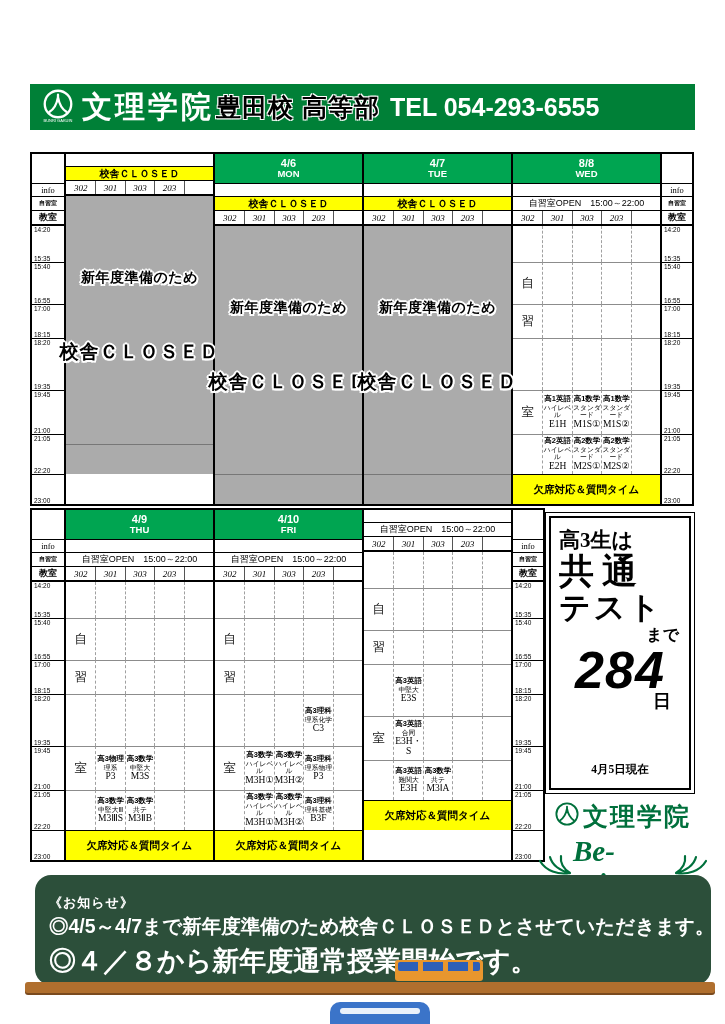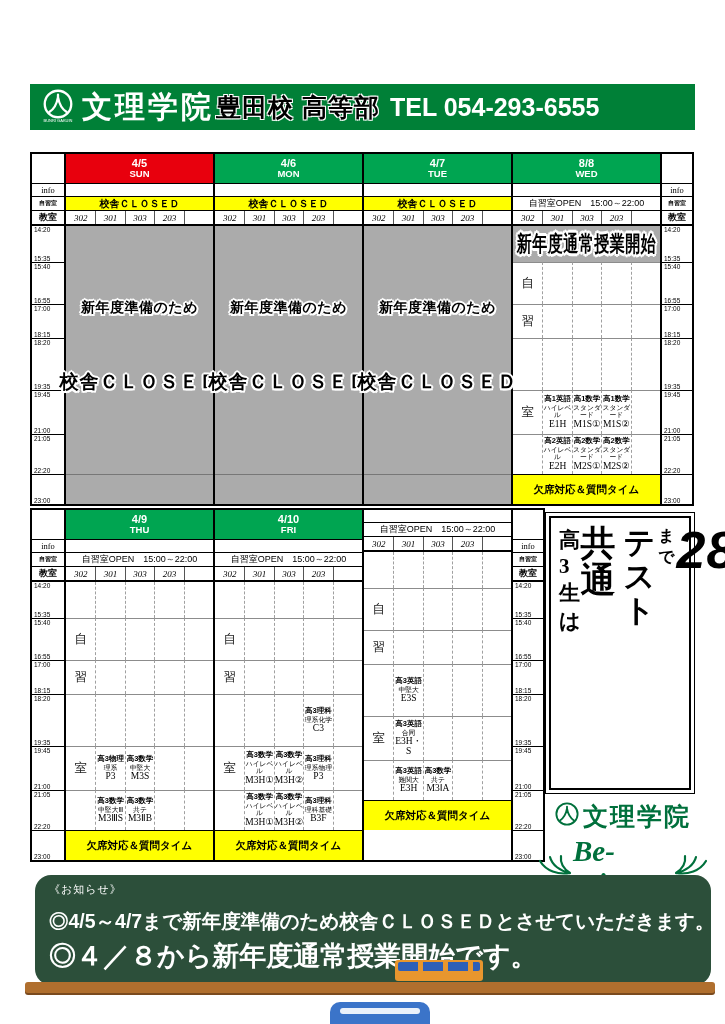--- a/index.html
+++ b/index.html
@@ -79,21 +79,21 @@
     text-shadow:-1.5px -1.5px 0 #fff,1.5px -1.5px 0 #fff,-1.5px 1.5px 0 #fff,1.5px 1.5px 0 #fff,
                 -2px 0 0 #fff,2px 0 0 #fff,0 -2px 0 #fff,0 2px 0 #fff; }
   .otl.t1 { font-size:14px; letter-spacing:0.5px; }
   .otl.t2 { font-size:19px; letter-spacing:1px; }
   .otl.t3 { font-size:15px; transform:scaleY(1.45); letter-spacing:0.5px; }
 
   
   .countdown { position:absolute; left:545px; top:512px; width:150px; height:282px;
     border:1px solid #000; padding:3px; background:#fff; }
   .cd-inner { width:100%; height:100%; border:2px solid #000; padding:8px 8px 11px 8px;
-    font-family:"Liberation Serif",serif; display:flex; flex-direction:row; }
+    font-family:"Liberation Serif",serif; display:flex; flex-direction:column; }
   .cd-l1 { font-size:21px; font-weight:bold; }
   .cd-l2 { font-size:35px; font-weight:bold; letter-spacing:8px; line-height:1.05; }
   .cd-l3 { font-size:31px; font-weight:bold; letter-spacing:3px; line-height:1.1; }
   .cd-l4 { font-size:16px; font-weight:bold; text-align:right; padding-right:2px; }
   .cd-l5 { font-size:22px; font-weight:bold; margin-top:2px; }
   .cd-days { font-family:"Liberation Sans",sans-serif; font-style:italic; font-weight:bold;
     font-size:52px; text-align:center; line-height:0.95; letter-spacing:1px; }
   .cd-unit { font-size:18px; font-weight:bold; text-align:right; padding-right:10px; margin-top:-6px; }
   .cd-asof { font-size:11.5px; font-weight:bold; text-align:center; margin-top:auto; }
 
@@ -102,22 +102,22 @@
     align-items:center; gap:2px; color:#00703c; }
   .logo-line { display:flex; align-items:center; gap:4px; font-weight:bold; font-size:25px;
     letter-spacing:2px; white-space:nowrap; }
   .bewing { display:flex; align-items:center; gap:1px; }
   .bewing .bw-text { font-family:"Liberation Serif",serif; font-style:italic; font-weight:bold;
     font-size:29px; letter-spacing:0px; }
 
   
   .board { position:absolute; left:35px; top:875px; width:676px; height:110px; background:#2c4f3a;
     border-radius:16px; color:#fff; padding:7px 14px 0 14px; }
-  .bd-head { font-size:11px; font-weight:normal; letter-spacing:1px; }
-  .bd-l1 { font-size:19.5px; font-weight:bold; white-space:nowrap; margin-top:11px; }
+  .bd-head { font-size:13px; font-weight:bold; letter-spacing:1px;margin-top:12px; }
+  .bd-l1 { font-size:19.5px; font-weight:bold; white-space:nowrap; margin-top:1px; }
   .bd-l2 { font-size:27px; font-weight:bold; white-space:nowrap; margin-top:3px; letter-spacing:0px; }
   .tray { position:absolute; left:25px; top:982px; width:690px; height:11px; background:#b06f2e;
     border-radius:3px; box-shadow:0 2px 0 #7a4a1e; }
   .eraser { position:absolute; left:395px; top:960px; width:88px; height:21px; background:#e8962e;
     border-radius:3px; padding:2px 3px; }
   .eraser .etop { height:9px; border-radius:2px;
     background:repeating-linear-gradient(90deg,#2e5fb8 0 20px,#e8962e 20px 25px); }
   .bpill { position:absolute; left:330px; top:1002px; width:100px; height:24px; background:#3b74c9;
     border-radius:10px 10px 0 0; }
   .bpill .win { margin:6px 10px 0 10px; height:6px; background:#fff; border-radius:3px; opacity:.9; }
@@ -175,24 +175,20 @@
             <span class="te">22:20</span>
           </div>
           <div class="tc">
             <span class="ts"></span>
             <span class="te">23:00</span>
           </div>
         </div>
     </div>
 
     <div class="day-col">
-      <div class="day-hdr hdr-red">
-        <span class="d">4/5</span>
-        <span class="w">SUN</span>
-      </div>
       <div class="info-row"></div>
       <div class="study-row y">校舎ＣＬＯＳＥＤ</div>
       <div class="room-row">
           <span class="rm">302</span>
           <span class="rm">301</span>
           <span class="rm">303</span>
           <span class="rm">203</span>
           <span class="rm"></span>
         </div>
       <div class="day-body">
@@ -293,23 +289,20 @@
           <div class="bgcell" style="grid-area: 2 / 5; border-top: 1px solid rgb(140, 140, 140); border-left: 1px dashed rgb(160, 160, 160);"></div>
           <div class="bgcell" style="grid-area: 2 / 4; border-top: 1px solid rgb(140, 140, 140); border-left: 1px dashed rgb(160, 160, 160);"></div>
           <div class="bgcell" style="grid-area: 2 / 3; border-top: 1px solid rgb(140, 140, 140); border-left: 1px dashed rgb(160, 160, 160);"></div>
           <div class="bgcell" style="grid-area: 2 / 2; border-top: 1px solid rgb(140, 140, 140); border-left: 1px dashed rgb(160, 160, 160);"></div>
           <div class="bgcell" style="grid-area: 2 / 1; border-top: 1px solid rgb(140, 140, 140);"></div>
           <div class="bgcell" style="grid-area: 1 / 5; border-left: 1px dashed rgb(160, 160, 160);"></div>
           <div class="bgcell" style="grid-area: 1 / 4; border-left: 1px dashed rgb(160, 160, 160);"></div>
           <div class="bgcell" style="grid-area: 1 / 3; border-left: 1px dashed rgb(160, 160, 160);"></div>
           <div class="bgcell" style="grid-area: 1 / 2; border-left: 1px dashed rgb(160, 160, 160);"></div>
           <div class="bgcell" style="grid-area: 1 / 1;"></div>
-        <div class="banner">
-          <span class="otl t3">新年度通常授業開始</span>
-        </div>
         <div class="vchar" style="grid-area:2/1">自</div>
         <div class="vchar" style="grid-area:3/1">習</div>
         <div class="vchar" style="grid-area:5/1">室</div>
         <div class="ccell" style="grid-area:5/2">
             <span class="ct">高1英語</span>
             <span class="cl">ハイレベル</span>
             <span class="cc">E1H</span>
           </div>
         <div class="ccell" style="grid-area:5/3">
             <span class="ct">高1数学</span>

